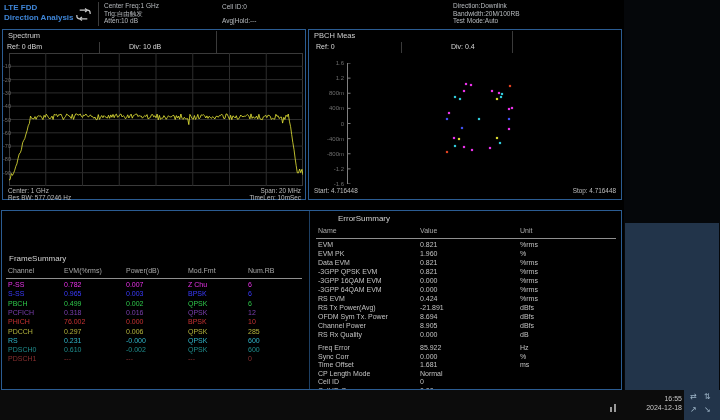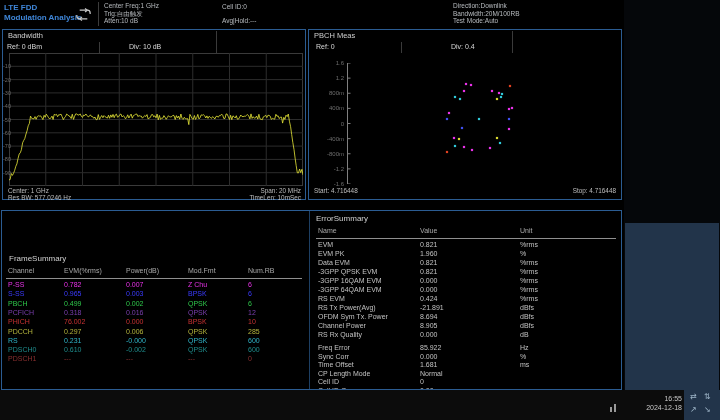--- a/index.html
+++ b/index.html
@@ -25,21 +25,21 @@
   .gridicon{position:absolute;color:#9fb6c9;font-size:8px;line-height:8px;}
   .clock{color:#c8c8c8;font-size:7px;text-align:right;line-height:9px;}
 </style>
 </head>
 <body>
 
 <div class="screen">
 
   <div class="abs" style="left:4px;top:3px;">
     <div class="hdr-title">LTE FDD</div>
-    <div class="hdr-title">Modulation Analysis</div>
+    <div class="hdr-title">Direction Analysis</div>
   </div>
   <div class="abs" style="left:74px;top:7px;">
     <svg width="19" height="15" viewBox="0 0 20 15">
       <g fill="none" stroke="#c8c8c8" stroke-width="1.3">
         <path d="M6 3 H14 C15.7 3 17 4.3 17 6 V7"></path>
         <path d="M14 12 H6 C4.3 12 3 10.7 3 9 V8"></path>
         <path d="M14 3 L11.6 1.2 M14 3 L11.6 4.8"></path>
         <path d="M6 12 L8.4 10.2 M6 12 L8.4 13.8"></path>
       </g>
     </svg>
@@ -52,21 +52,21 @@
   </div>
   <div class="abs hdr-txt" style="left:222px;top:3px;">Cell ID:0</div>
   <div class="abs hdr-txt" style="left:222px;top:17px;">Avg|Hold:---</div>
   <div class="abs" style="left:453px;top:2px;">
     <div class="hdr-txt">Direction:Downlink</div>
     <div class="hdr-txt">Bandwidth:20M/100RB</div>
     <div class="hdr-txt">Test Mode:Auto</div>
   </div>
 
   <div class="abs panel" style="left:2px;top:29px;width:304px;height:171px;">
-    <div class="abs p-title" style="left:5px;top:1px;">Bandwidth</div>
+    <div class="abs p-title" style="left:5px;top:1px;">Spectrum</div>
     <div class="abs p-ref" style="left:4px;top:13px;">Ref: 0 dBm</div>
     <div class="abs p-ref" style="left:126px;top:13px;">Div: 10 dB</div>
     <div class="abs hdr-div" style="left:96px;top:12px;height:11px;"></div>
     <div class="abs hdr-div" style="left:213px;top:1px;height:22px;"></div>
     <svg id="spec-svg" class="abs" style="left:6px;top:23px;" width="294" height="133">
         <rect x="0.5" y="0.5" width="293" height="132" fill="none" stroke="#3a3a3a" stroke-width="1"></rect>
         <line x1="36.75" y1="0" x2="36.75" y2="133" stroke="#2c2c2c" stroke-width="1"></line>
         <line x1="73.5" y1="0" x2="73.5" y2="133" stroke="#2c2c2c" stroke-width="1"></line>
         <line x1="110.25" y1="0" x2="110.25" y2="133" stroke="#2c2c2c" stroke-width="1"></line>
         <line x1="147" y1="0" x2="147" y2="133" stroke="#2c2c2c" stroke-width="1"></line>
@@ -231,21 +231,21 @@
           <div class="tbl-row abs" style="left: 0px; top: 74.4px; width: 100%; height: 9.3px;">
             <span style="left: 6px; color: rgb(138, 48, 48);">PDSCH1</span>
             <span style="left: 62px; color: rgb(138, 48, 48);">---</span>
             <span style="left: 124px; color: rgb(138, 48, 48);">---</span>
             <span style="left: 186px; color: rgb(138, 48, 48);">---</span>
             <span style="left: 246px; color: rgb(138, 48, 48);">0</span>
           </div>
         </div>
     </div>
     <div class="abs" style="left:307px;top:0;width:313px;height:178px;border-left:1px solid #1d3f63;">
-      <div class="abs tbl-title" style="left:6px;top:3px;">ErrorSummary</div>
+      <div class="abs tbl-title" style="left:28px;top:3px;">ErrorSummary</div>
       <div id="es-head" class="abs tbl-hd" style="left:0;top:16px;width:100%;height:9px;">
           <span style="left: 8px;">Name</span>
           <span style="left: 110px;">Value</span>
           <span style="left: 210px;">Unit</span>
         </div>
       <div class="abs rule" style="left:6px;top:26.5px;width:300px;"></div>
       <div id="es-rows1" class="abs" style="left:0;top:30px;width:100%;height:100px;">
           <div class="tbl-row abs" style="left: 0px; top: 0px; width: 100%; height: 9px;">
             <span style="left: 8px; color: rgb(194, 194, 194);">EVM</span>
             <span style="left: 110px; color: rgb(194, 194, 194);">0.821</span>

